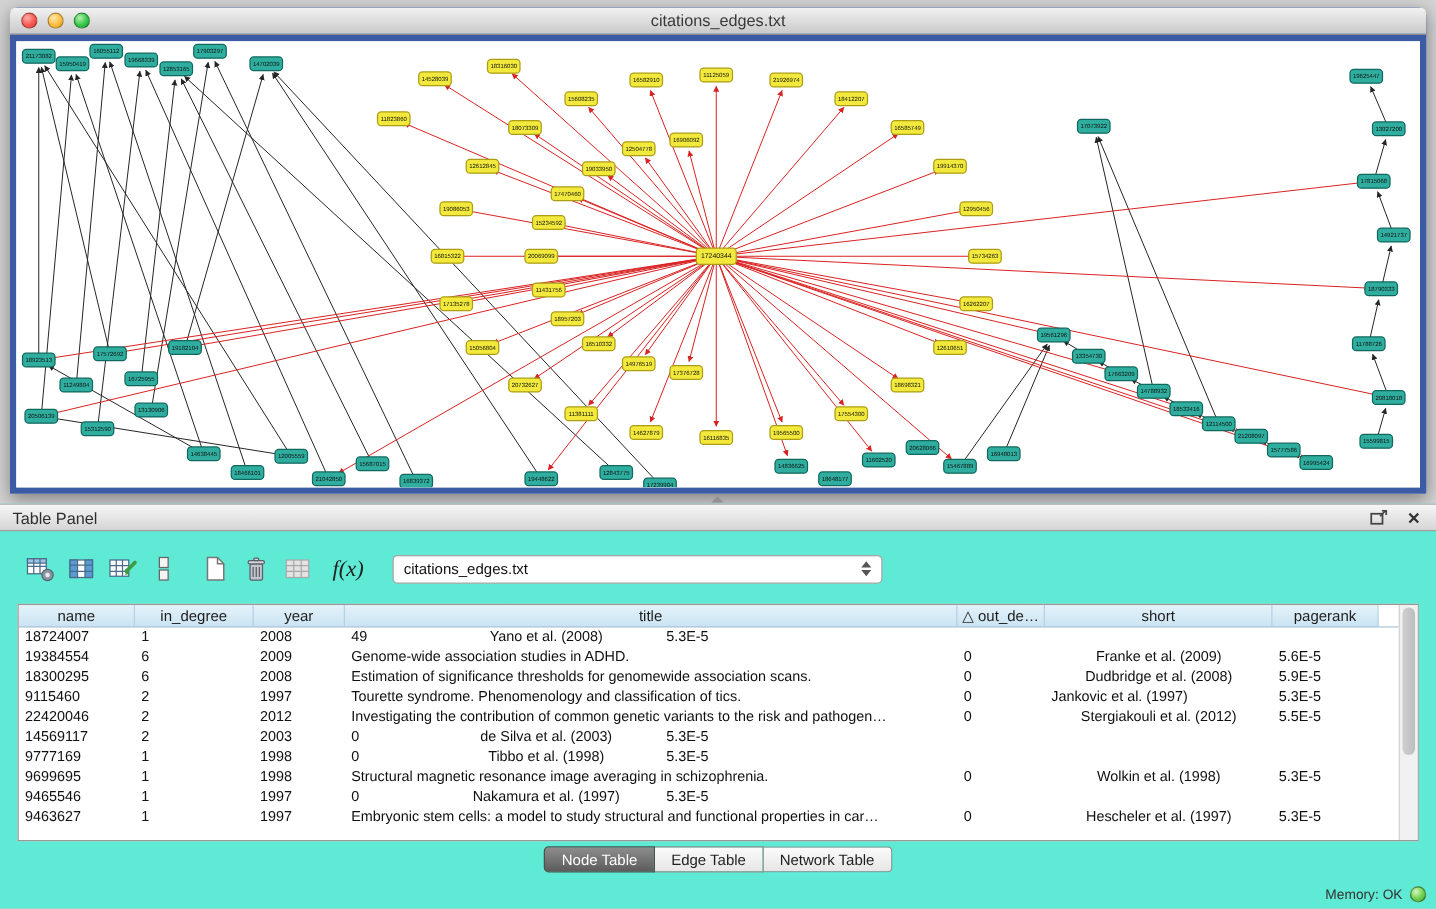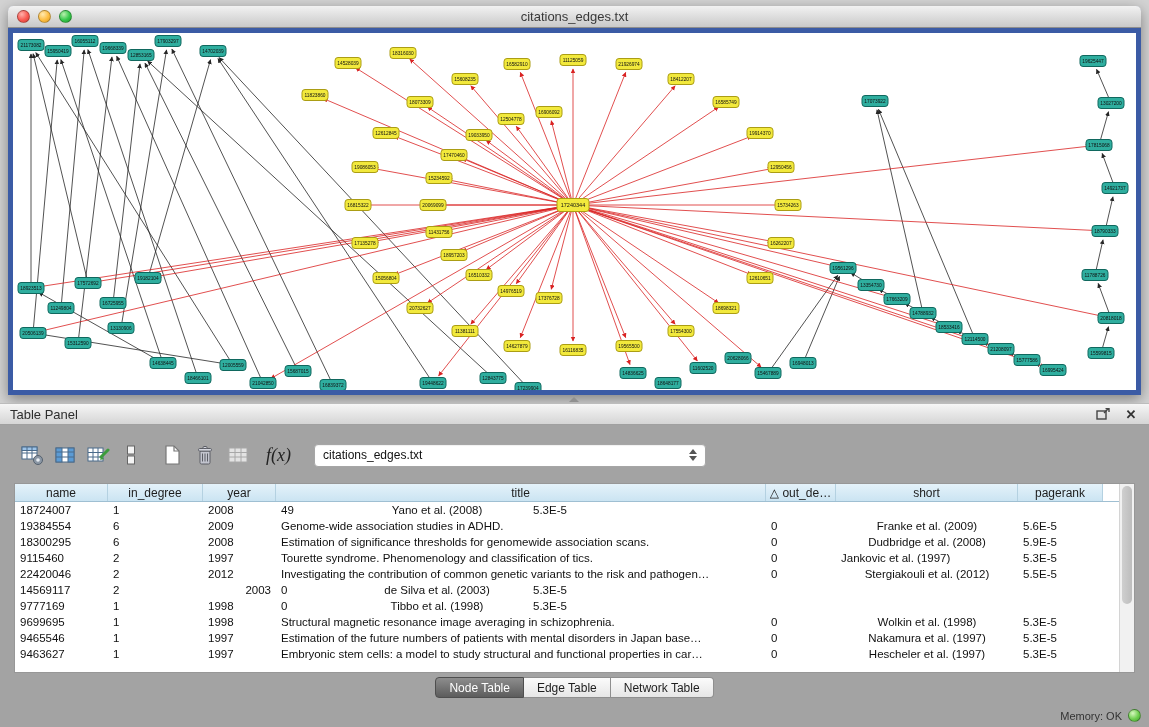--- a/index.html
+++ b/index.html
@@ -25,21 +25,21 @@
   #net{display:block;background:#fff}
   #net text{font-family:"Liberation Sans",sans-serif}
 
   
   .splitter{position:absolute;left:566px;top:396px;width:16px;height:7px;
     display:flex;align-items:center;justify-content:center;cursor:row-resize}
   .splitter .grip{width:0;height:0;border-left:5px solid transparent;
     border-right:5px solid transparent;border-bottom:5px solid #909090}
 
   
-  .panel{position:absolute;left:0;top:403px;width:1149px;height:324px;background:#a3a3a3}
+  .panel{position:absolute;left:0;top:403px;width:1149px;height:324px;background:#5eead4}
   .panel-header{height:22px;background:linear-gradient(#f6f6f6,#d5d5d5);
     border-top:1px solid #bcbcbc;border-bottom:1px solid #a0a0a0;
     display:flex;align-items:center;padding:0 10px;gap:12px}
   .panel-title{font-size:13px;color:#2e2e2e}
   .ph-spacer{flex:1}
   .ph-icon{width:16px;height:16px;display:flex;align-items:center;justify-content:center;
     cursor:pointer;color:#333;font-size:13px;font-weight:bold}
 
   .toolbar{display:flex;align-items:center;padding:14px 0 0 18px;height:46px}
   .tb-icon{width:27px;height:26px;margin-right:6px;display:flex;align-items:center;
@@ -691,21 +691,21 @@
             <div class="td" style="width: 95px; text-align: left;">2</div>
             <div class="td" style="width: 73px; text-align: left;">2012</div>
             <div class="td" style="width: 490px; text-align: left;">Investigating the contribution of common genetic variants to the risk and pathogen…</div>
             <div class="td" style="width: 70px; text-align: left;">0</div>
             <div class="td" style="width: 182px; text-align: center;">Stergiakouli et al. (2012)</div>
             <div class="td" style="width: 85px; text-align: left;">5.5E-5</div>
           </div>
           <div class="tr">
             <div class="td" style="width: 93px; text-align: left;">14569117</div>
             <div class="td" style="width: 95px; text-align: left;">2</div>
-            <div class="td" style="width: 73px; text-align: right;">2003</div>
+            <div class="td" style="width: 73px; text-align: left;">2003</div>
             <div class="td" style="width: 70px; text-align: left;">0</div>
             <div class="td" style="width: 182px; text-align: center;">de Silva et al. (2003)</div>
             <div class="td" style="width: 85px; text-align: left;">5.3E-5</div>
           </div>
           <div class="tr">
             <div class="td" style="width: 93px; text-align: left;">9777169</div>
             <div class="td" style="width: 95px; text-align: left;">1</div>
             <div class="td" style="width: 73px; text-align: left;">1998</div>
             <div class="td" style="width: 70px; text-align: left;">0</div>
             <div class="td" style="width: 182px; text-align: center;">Tibbo et al. (1998)</div>
@@ -717,21 +717,20 @@
             <div class="td" style="width: 73px; text-align: left;">1998</div>
             <div class="td" style="width: 490px; text-align: left;">Structural magnetic resonance image averaging in schizophrenia.</div>
             <div class="td" style="width: 70px; text-align: left;">0</div>
             <div class="td" style="width: 182px; text-align: center;">Wolkin et al. (1998)</div>
             <div class="td" style="width: 85px; text-align: left;">5.3E-5</div>
           </div>
           <div class="tr">
             <div class="td" style="width: 93px; text-align: left;">9465546</div>
             <div class="td" style="width: 95px; text-align: left;">1</div>
             <div class="td" style="width: 73px; text-align: left;">1997</div>
-            <div class="td" style="width: 490px; text-align: left;">Estimation of the future numbers of patients with mental disorders in Japan base…</div>
             <div class="td" style="width: 70px; text-align: left;">0</div>
             <div class="td" style="width: 182px; text-align: center;">Nakamura et al. (1997)</div>
             <div class="td" style="width: 85px; text-align: left;">5.3E-5</div>
           </div>
           <div class="tr">
             <div class="td" style="width: 93px; text-align: left;">9463627</div>
             <div class="td" style="width: 95px; text-align: left;">1</div>
             <div class="td" style="width: 73px; text-align: left;">1997</div>
             <div class="td" style="width: 490px; text-align: left;">Embryonic stem cells: a model to study structural and functional properties in car…</div>
             <div class="td" style="width: 70px; text-align: left;">0</div>

